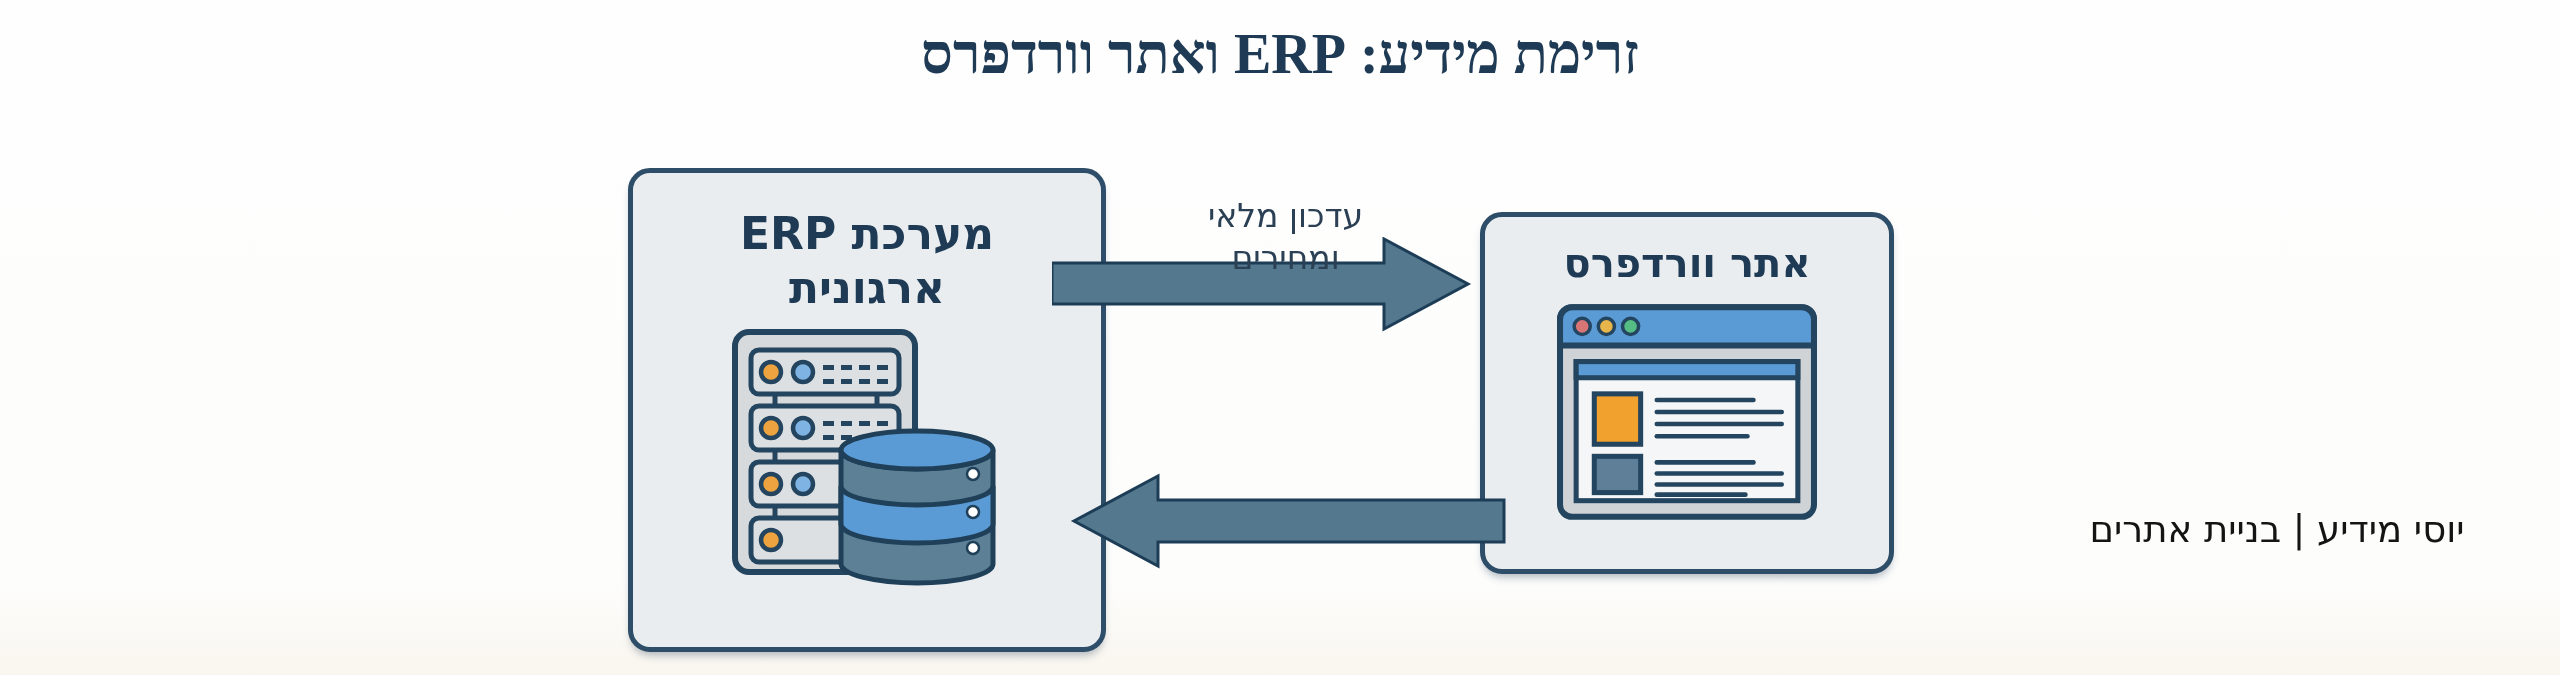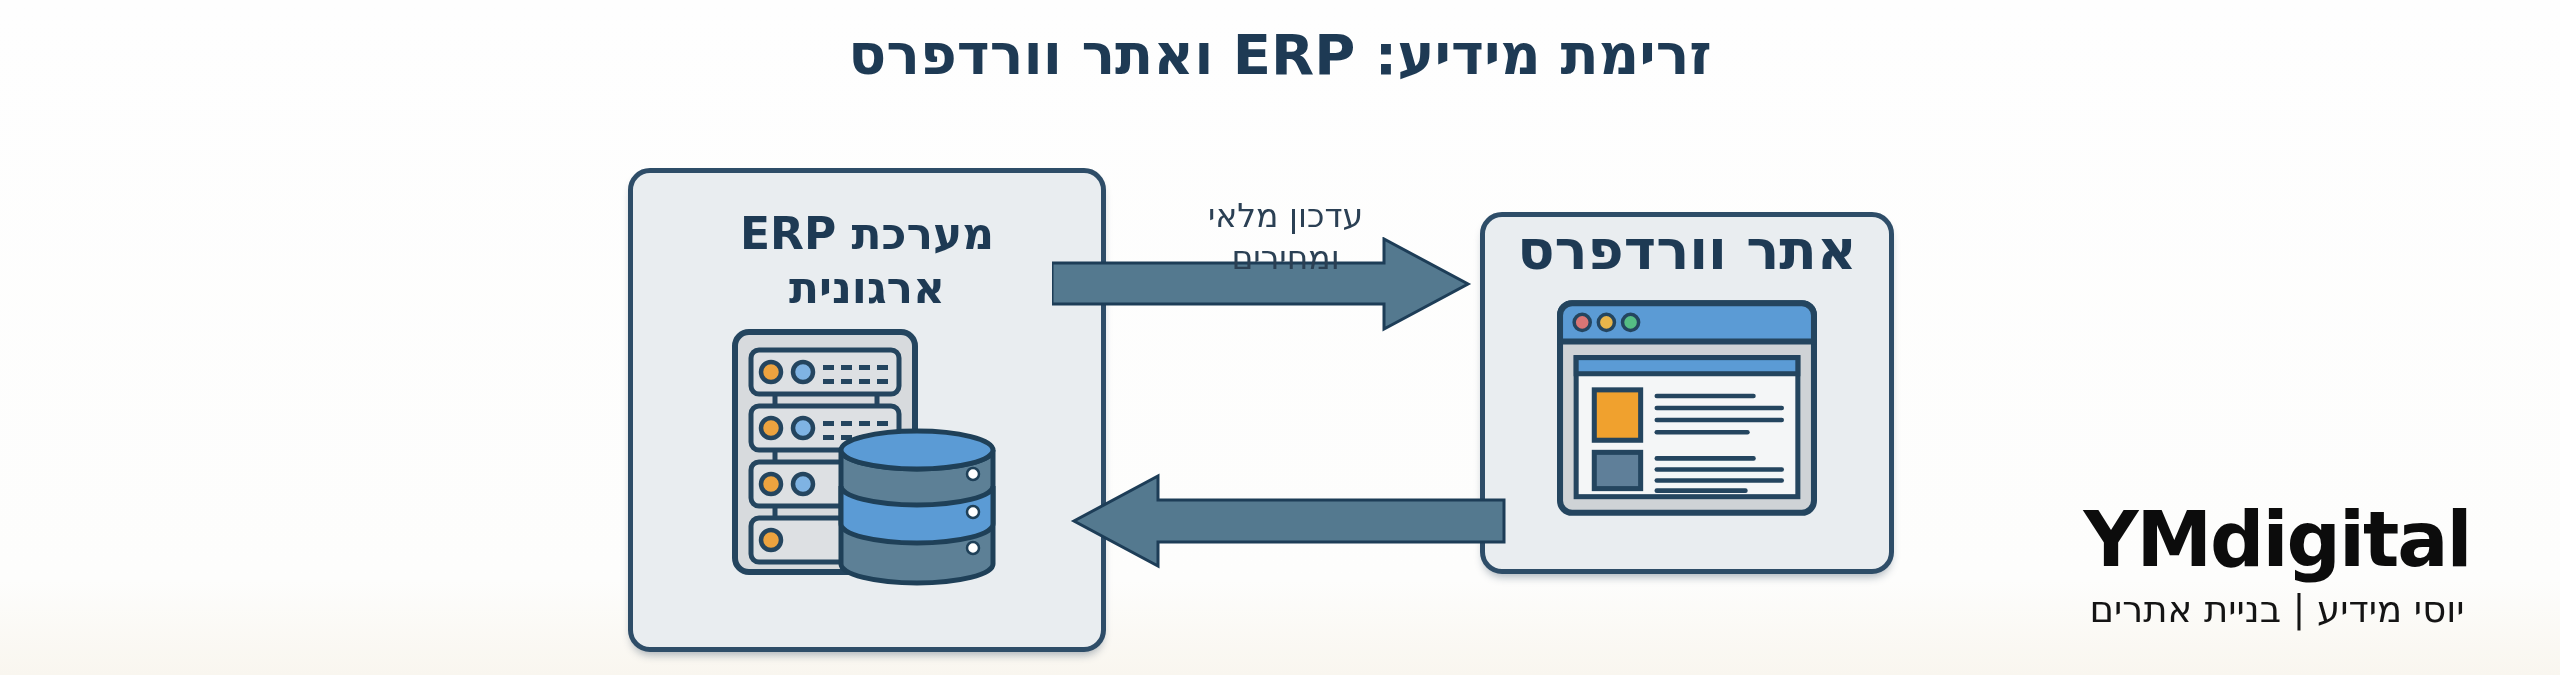--- a/index.html
+++ b/index.html
@@ -6,35 +6,36 @@
   html,body { background:#ffffff; }
   .stage {
     position:relative; width:2560px; height:675px; overflow:hidden;
     background:linear-gradient(180deg,#fefefe 0%,#fdfdfc 86%,#f9f6ef 100%);
     font-family:"DejaVu Sans", sans-serif;
   }
   .diagram-title {
     position:absolute; top:22px; left:50%; transform:translateX(-50%);
     font-size:56px; font-weight:bold; color:#1e3a54; white-space:nowrap;
     direction:rtl;
+    font-family:Liberation Serif, serif;
   }
   .node-box {
     position:absolute; background:#e9edf0;
     border:5px solid #2e4d68; border-radius:22px;
     box-shadow:0 6px 8px -3px rgba(25,50,75,0.35);
     display:flex; flex-direction:column; align-items:center;
     z-index:1;
   }
   .erp-box   { left:628px;  top:168px; width:478px; height:484px; }
   .wp-box    { left:1480px; top:212px; width:414px; height:362px; }
   .node-label {
     direction:rtl; text-align:center; color:#1e3a54; font-weight:bold;
   }
   .erp-box .node-label { margin-top:34px; font-size:44px; line-height:1.22; width:330px; }
-  .wp-box  .node-label { font-size:55px; line-height:1.2;  width:340px; }
+  .wp-box  .node-label { margin-top:22px; font-size:40px; line-height:1.2;  width:340px; }
   .erp-box svg { margin-top:14px; }
   .wp-box  svg { margin-top:16px; }
   .flow-arrow { position:absolute; z-index:2; }
   .arrow-ltr { left:1052px; top:237px; }
   .arrow-rtl { left:1070px; top:473px; }
   .flow-label {
     position:absolute; z-index:3; direction:rtl; text-align:center;
     color:#2b4054; font-size:33px; line-height:1.28;margin-top:19px;
   }
   .flow-label-top    { left:1158px; top:176px; width:255px; }
@@ -153,17 +154,16 @@
   <svg class="flow-arrow arrow-ltr" width="420" height="95" viewBox="0 0 420 95">
     <polygon points="0,26 332,26 332,2 416,47 332,92 332,67 0,67" fill="#54798f" stroke="#1d3d57" stroke-width="3"></polygon>
   </svg>
   <div class="flow-label flow-label-top">עדכון מלאי ומחירים</div>
 
   <svg class="flow-arrow arrow-rtl" width="436" height="96" viewBox="0 0 436 96">
     <polygon points="434,27 88,27 88,3 4,48 88,93 88,69 434,69" fill="#54798f" stroke="#1d3d57" stroke-width="3"></polygon>
   </svg>
 
   <div class="brand">
-    <div class="brand-logo">YMdigital</div>
     <div class="brand-tagline">יוסי מידיע | בניית אתרים</div>
   </div>
 
 </div>
 
 </body></html>

